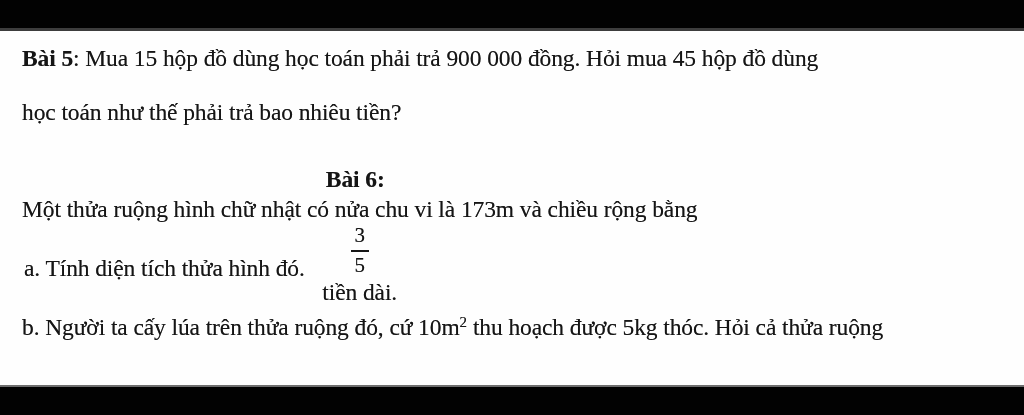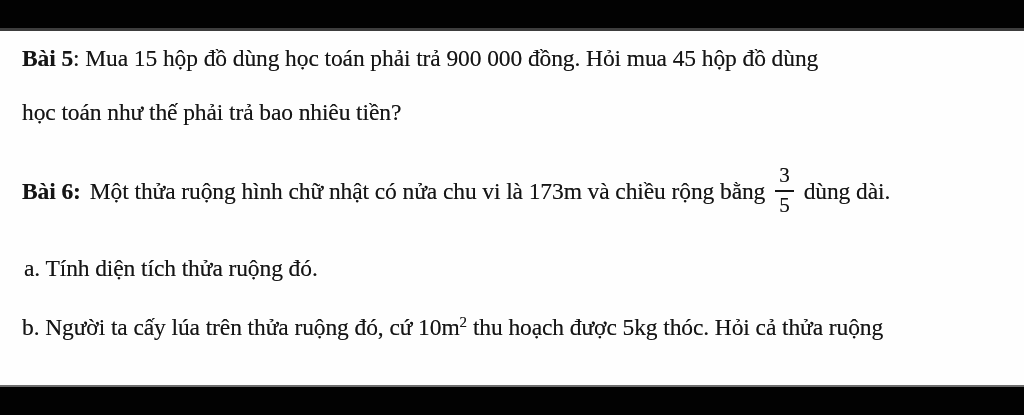--- a/index.html
+++ b/index.html
@@ -43,22 +43,22 @@
 <body>
 
 <div class="canvas">
 
   <div class="bar top"></div>
 
   <div class="line" style="top:43px;"><span class="bold">Bài 5</span><span>: </span><span>Mua 15 hộp đồ dùng học toán phải trả 900 000 đồng. Hỏi mua 45 hộp đồ dùng</span></div>
 
   <div class="line" style="top:89px;margin-top:8px;"><span>học toán như thế phải trả bao nhiêu tiền?</span></div>
 
-  <div class="line row" style="top:164px;"><span class="bold label">Bài 6:</span><span>Một thửa ruộng hình chữ nhật có nửa chu vi là 173m và chiều rộng bằng</span><span class="frac"><span class="fnum">3</span><span class="fden">5</span></span><span>dùng dài.</span></div>
+  <div class="line row" style="top:164px;flex-direction:column;"><span class="bold label">Bài 6:</span><span>Một thửa ruộng hình chữ nhật có nửa chu vi là 173m và chiều rộng bằng</span><span class="frac"><span class="fnum">3</span><span class="fden">5</span></span><span>tiền dài.</span></div>
 
-  <div class="line" style="top:253px; left:24px;"><span>a. Tính diện tích thửa ruộng đó.</span></div>
+  <div class="line" style="top:253px; left:24px;"><span>a. Tính diện tích thửa hình đó.</span></div>
 
   <div class="line" style="top:312px;text-align:center;"><span>b. Người ta cấy lúa trên thửa ruộng đó, cứ 10m</span><span class="sup">2</span><span> thu hoạch được 5kg thóc. Hỏi cả thửa ruộng</span></div>
 
 
   <div class="bar bottom"></div>
 
 </div>
 
 </body></html>

